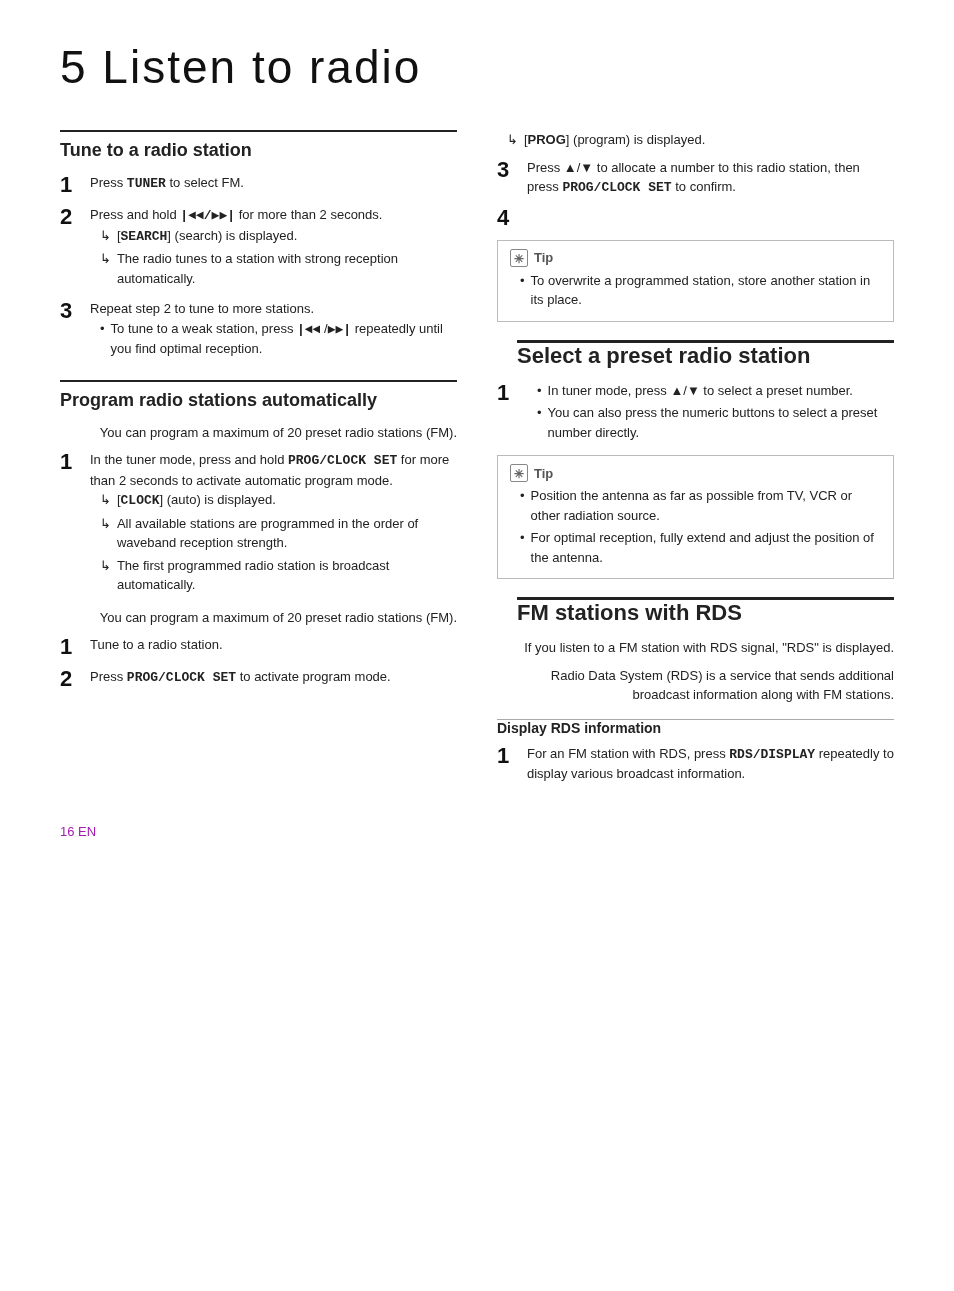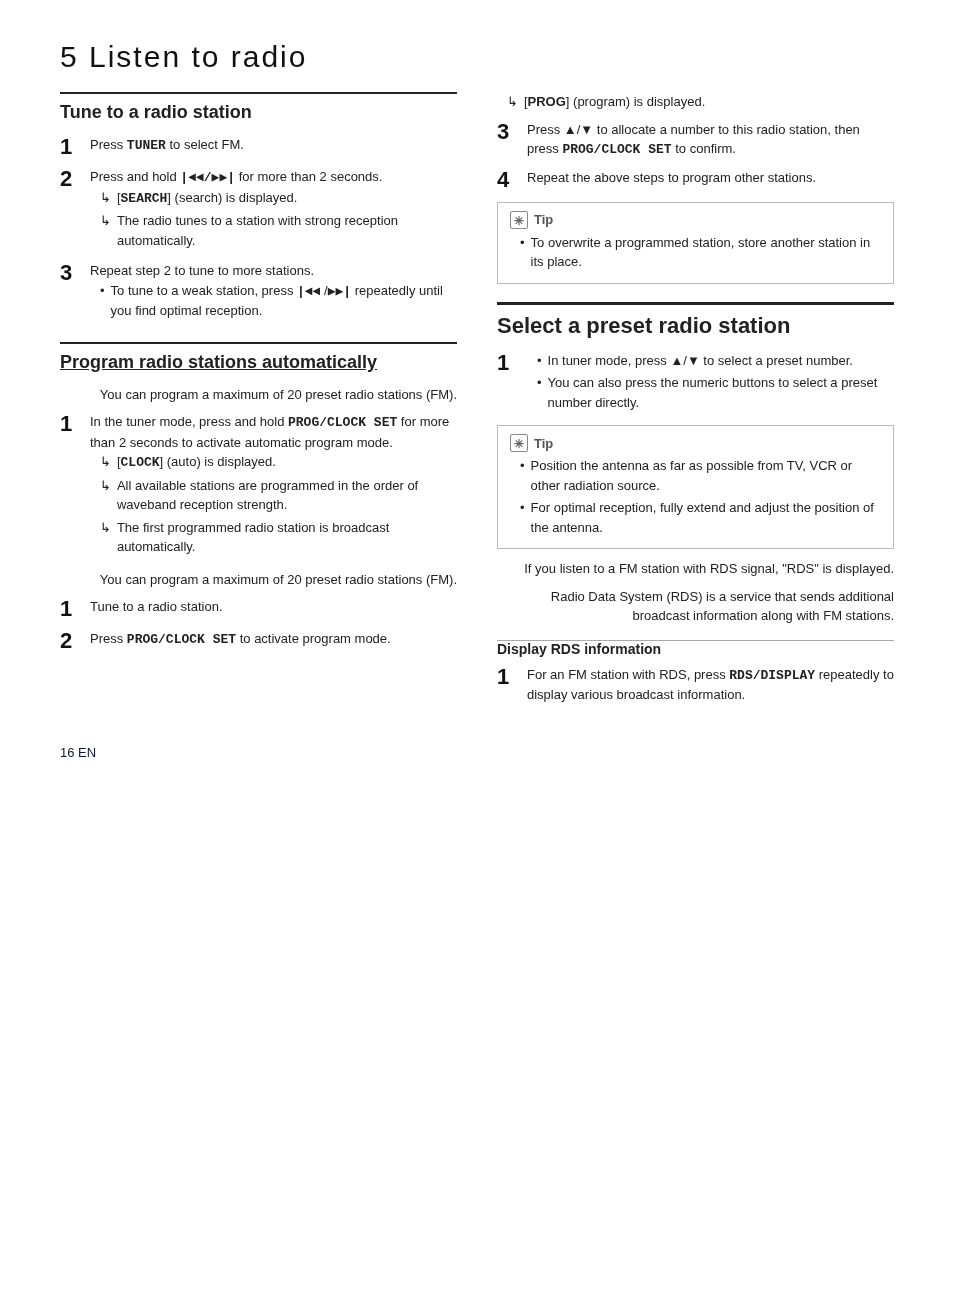--- a/index.html
+++ b/index.html
@@ -6,24 +6,24 @@
     body {
       background: #ffffff;
       font-family: Arial, Helvetica, sans-serif;
       font-size: 13px;
       color: #222;
       width: 954px;
       min-height: 1291px;
       padding: 40px 60px 40px 60px;
     }
     .page-title {
-      font-size: 30px;
+      font-size: 46px;
       font-weight: 300;
       letter-spacing: 2px;
-      margin-bottom: 18px;
+      margin-bottom: 36px;
       color: #111;
     }
     .two-col {
       display: flex;
       gap: 40px;
     }
     .col-left {
       flex: 1;
       min-width: 0;
     }
@@ -31,29 +31,28 @@
       flex: 1;
       min-width: 0;
     }
     .section-title {
       font-size: 18px;
       font-weight: bold;
       border-top: 2px solid #222;
       padding-top: 8px;
       margin-bottom: 12px;
       margin-top: 18px;
-      text-decoration: underline;
     }
     .section-title-lg {
       font-size: 22px;
       font-weight: bold;
       border-top: 3px solid #222;
-      padding-top: 8px;
       margin-bottom: 12px;
       margin-top: 18px;
+      margin-left: 20px;
     }
     .subsection-title {
       font-size: 14px;
       font-weight: bold;
       border-top: 1px solid #aaa;
       padding-top: 0;
       margin-bottom: 8px;
       margin-top: 14px;
     }
     .step-list {
@@ -141,21 +140,21 @@
     }
     .para {
       font-size: 13px;
       line-height: 1.5;
       margin-bottom: 8px;
       text-align: right;
     }
     .page-footer {
       margin-top: 30px;
       font-size: 13px;
-      color: #0f172a;
+      color: #a21caf;
     }
     .first-section-title {
       font-size: 18px;
       font-weight: bold;
       border-top: 2px solid #222;
       padding-top: 8px;
       margin-bottom: 12px;
       margin-top: 0;
     }
   </style>
@@ -250,21 +249,20 @@
         <span class="arrow">↳</span>
         <span>[<strong>PROG</strong>] (program) is displayed.</span>
       </div>
       <ol class="step-list">
         <li class="step-item">
           <span class="step-num">3</span>
           <div class="step-content">Press ▲/▼ to allocate a number to this radio station, then press <strong>PROG/CLOCK SET</strong> to confirm.</div>
         </li>
         <li class="step-item">
           <span class="step-num">4</span>
-          <div class="step-content">Repeat the above steps to program other stations.</div>
         </li>
       </ol>
 
       <div class="tip-box">
         <div class="tip-header">
           <span class="tip-icon">✳</span>
           <span>Tip</span>
         </div>
         <div class="tip-content">
           <div class="bullet-item">
@@ -305,20 +303,21 @@
           </div>
           <div class="bullet-item">
             <span class="bullet">•</span>
             <span>For optimal reception, fully extend and adjust the position of the antenna.</span>
           </div>
         </div>
       </div>
     </div>
 
     <div>
+      <div class="section-title-lg">FM stations with RDS</div>
       <div class="para">If you listen to a FM station with RDS signal, "RDS" is displayed.</div>
       <div class="para">Radio Data System (RDS) is a service that sends additional broadcast information along with FM stations.</div>
 
       <div>
         <div class="subsection-title">Display RDS information</div>
         <ol class="step-list">
           <li class="step-item">
             <span class="step-num">1</span>
             <div class="step-content">For an FM station with RDS, press <strong>RDS/DISPLAY</strong> repeatedly to display various broadcast information.</div>
           </li>

